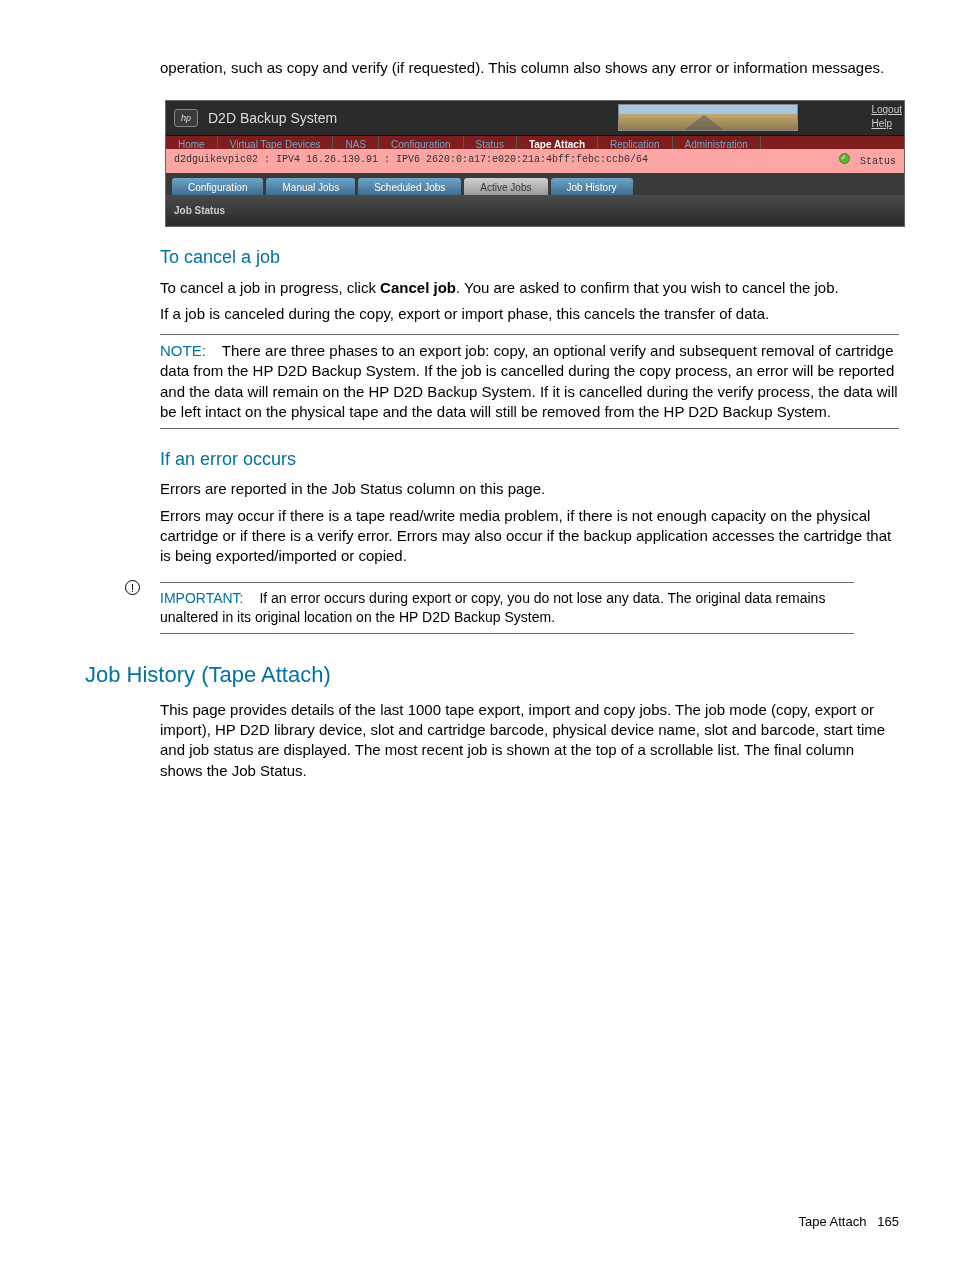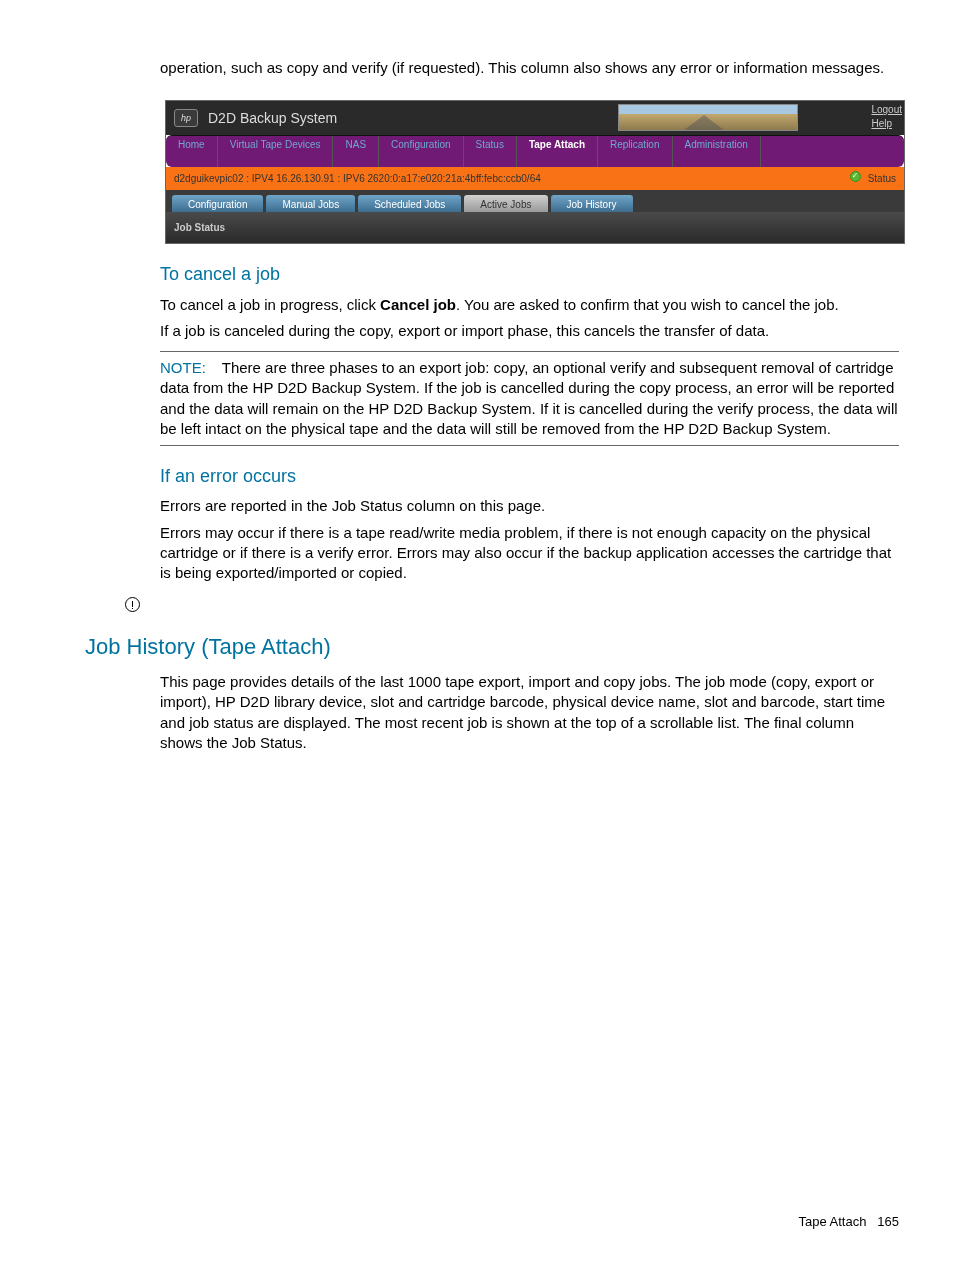--- a/index.html
+++ b/index.html
@@ -127,43 +127,43 @@
       border-right:20px solid transparent;
       border-bottom:15px solid #555;
       opacity:.5;
     }
     .hdr-links {
       position: absolute; right: 2px; top: 2px;
       font-size: 10px;
     }
     .hdr-links a { color: #ccc; text-decoration: underline; display:block; }
     .main-nav {
-      height: 32px;
-      background: #701a75;
+      height: 14px;
+      background: #7f1d1d;
       display: flex;
       font-size: 10px;
       color: #bbb;
       border-top:1px solid #111;
-      border-radius:6px;
     }
     .main-nav div {
       padding: 2px 12px 0 12px;
       border-right: 1px solid #555;
       cursor:pointer;
     }
     .main-nav .inactive { color: #6fa8cc; }
     .main-nav .active { color: #fff; font-weight: bold; }
     .addr-bar {
-      background: #f97316;
+      background: #fca5a5;
       font-size: 10px;
       color: #333;
       padding: 4px 8px;
       display:flex;
       justify-content:space-between;
-      align-items:flex-end;
+      align-items:flex-start;
+      font-family:Liberation Mono, monospace;
     }
     .status-dot {
       width:11px;height:11px;border-radius:50%;
       background:#5ab82e;
       display:inline-block;
       margin-right:4px;
       position:relative;
       border:1px solid #3a8a1e;
     }
     .status-dot::after{
@@ -288,20 +288,24 @@
 
   <h3 class="section-h3">If an error occurs</h3>
   <div class="body-text">
     <p>Errors are reported in the Job Status column on this page.</p>
     <p>Errors may occur if there is a tape read/write media problem, if there is not enough capacity on the physical cartridge or if there is a verify error. Errors may also occur if the backup application accesses the cartridge that is being exported/imported or copied.</p>
   </div>
   <div class="imp-row">
     <div class="imp-icon">
         <div class="circle-i"></div>
       </div>
+    <div class="imp-box" style="flex:1;">
+      <span class="imp-label">IMPORTANT:</span>
+      <span>If an error occurs during export or copy, you do not lose any data. The original data remains unaltered in its original location on the HP D2D Backup System.</span>
+    </div>
   </div>
 
   <h2 class="section-h2">Job History (Tape Attach)</h2>
   <div class="body-text">
     <p>This page provides details of the last 1000 tape export, import and copy jobs. The job mode (copy, export or import), HP D2D library device, slot and cartridge barcode, physical device name, slot and barcode, start time and job status are displayed. The most recent job is shown at the top of a scrollable list. The final column shows the Job Status.</p>
   </div>
 
 </div>
 
 <div class="page-footer">

